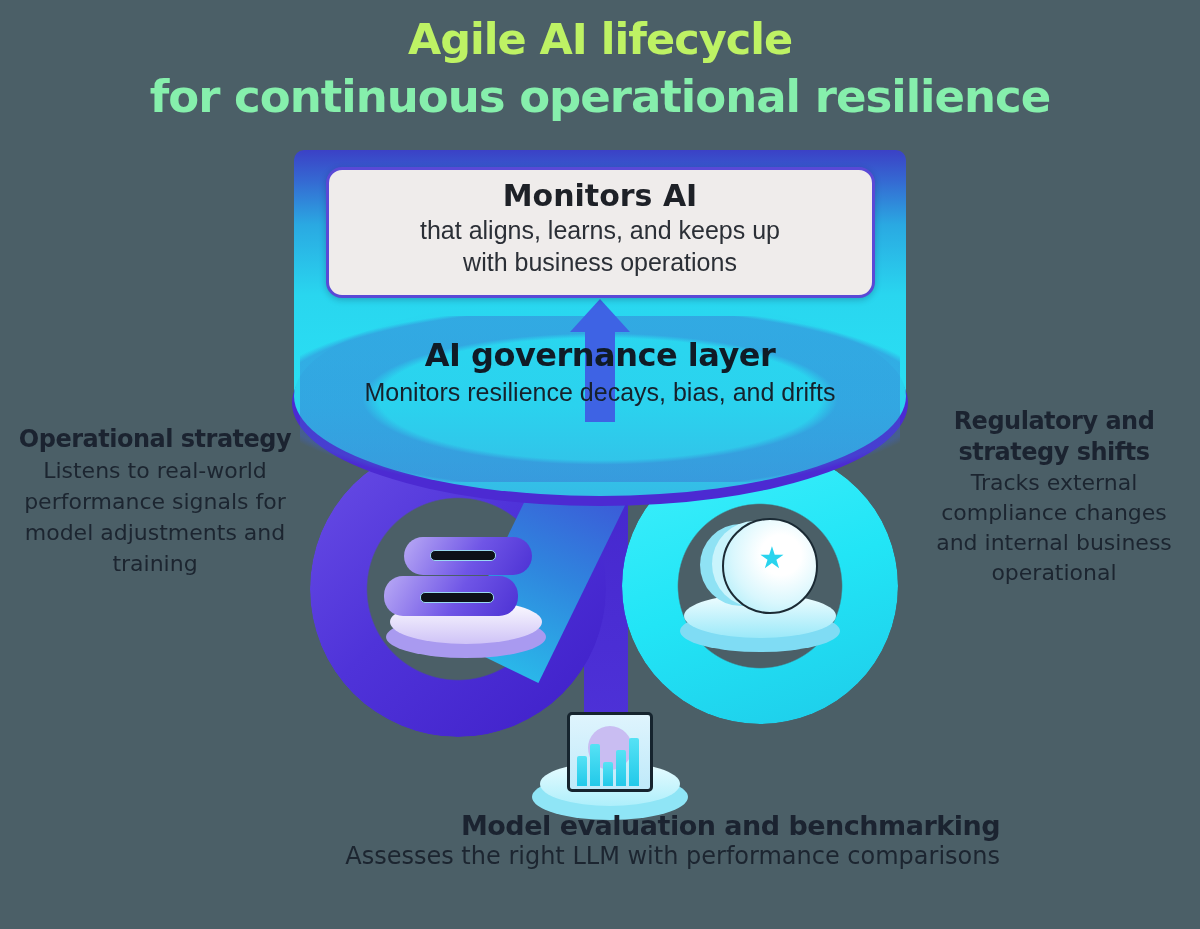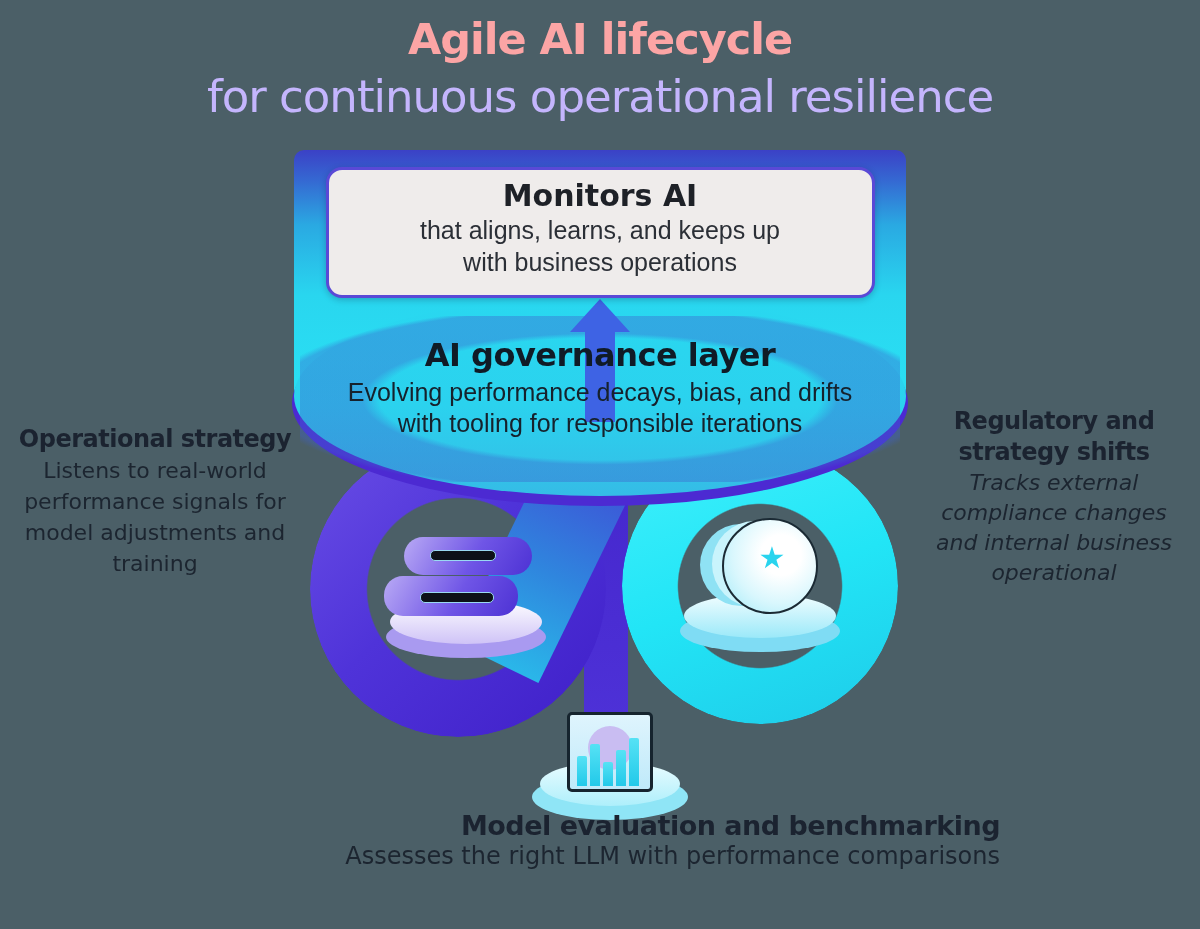--- a/index.html
+++ b/index.html
@@ -2,22 +2,22 @@
 <html><head>
 <meta charset="utf-8">
 <style>
   html,body{margin:0;padding:0;background:#4b5f67;}
   .canvas{position:relative;width:1200px;height:929px;background:#4b5f67;overflow:hidden;
           font-family:"DejaVu Sans","Liberation Sans",sans-serif;}
   .abs{position:absolute;}
   .ctr{left:0;right:0;text-align:center;}
 
   
-  .title1{top:14px;font-size:43px;font-weight:700;letter-spacing:-1px;color:#fca5a5;z-index:20;}
-  .title2{top:70px;font-size:45px;font-weight:400;letter-spacing:-1px;color:#c4b5fd;z-index:20;}
+  .title1{top:14px;font-size:43px;font-weight:700;letter-spacing:-1px;color:#bef264;z-index:20;}
+  .title2{top:70px;font-size:45px;font-weight:700;letter-spacing:-1px;color:#86efac;z-index:20;}
 
   
   .funnel-rect{left:294px;top:150px;width:612px;height:250px;z-index:6;
      border-radius:10px 10px 0 0;
      background:linear-gradient(180deg,#3b41c6 0%,#3568d2 12%,#2aa9e2 30%,#29d6ef 58%,#2ae0f4 100%);}
   .bowl-rim{left:292px;top:300px;width:616px;height:206px;border-radius:50%;background:#4c2ad2;z-index:6;}
   .bowl-top{left:294px;top:296px;width:612px;height:200px;border-radius:50%;z-index:6;
      background:linear-gradient(180deg,#29d8f0 0%,#2bd2ee 55%,#35bce6 100%);}
   .torus{left:300px;top:316px;width:600px;height:166px;z-index:7;
      background:radial-gradient(ellipse at center, rgba(0,0,0,0) 52%, rgba(62,96,205,0.38) 56% 77%, rgba(0,0,0,0) 80%);}
@@ -81,21 +81,21 @@
   .bars{left:577px;top:736px;width:68px;height:50px;display:flex;align-items:flex-end;gap:3px;z-index:6;}
   .bar{width:10px;background:linear-gradient(180deg,#56e2f5,#22c9e9);border-radius:2px 2px 0 0;}
   .b1{height:30px;} .b2{height:42px;} .b3{height:24px;} .b4{height:36px;} .b5{height:48px;}
 
   
   .side-h{font-size:24px;font-weight:700;letter-spacing:-0.5px;color:#1b2330;line-height:31px;}
   .side-b{font-size:22px;font-weight:500;color:#1c2530;line-height:31px;
           font-family:"DejaVu Sans","Liberation Sans",sans-serif;}
   .lbl-left{left:2px;top:424px;width:306px;text-align:center;z-index:11;}
   .lbl-right{left:920px;top:406px;width:268px;text-align:center;z-index:11;}
-  .lbl-right .side-b{line-height:30px;font-style:italic;}
+  .lbl-right .side-b{line-height:30px;}
   .lbl-bottom{left:200px;top:810px;width:800px;text-align:right;z-index:11;}
   .lbl-bottom .side-h{font-size:27px;}
   .lbl-bottom .side-b{font-size:24px;line-height:31px;}
 </style>
 </head>
 <body>
 
 <div class="canvas">
 
   <div class="abs ctr title1">Agile AI lifecycle</div>
@@ -121,22 +121,21 @@
   <div class="abs star">★</div>
 
   <div class="abs funnel-rect"></div>
   <div class="abs bowl-rim"></div>
   <div class="abs bowl-top"></div>
   <div class="abs torus"></div>
   <div class="abs arrow-shaft"></div>
   <div class="abs arrow-head"></div>
 
   <div class="abs ctr gov-head">AI governance layer</div>
-  <div class="abs ctr gov-line gov-l1">Evolving performance decays, bias, and drifts</div>
-  <div class="abs ctr gov-line gov-l2">with tooling for responsible iterations</div>
+  <div class="abs ctr gov-line gov-l1">Monitors resilience decays, bias, and drifts</div>
 
   <div class="abs card"></div>
   <div class="abs ctr card-h">Monitors AI</div>
   <div class="abs ctr card-b card-b1">that aligns, learns, and keeps up</div>
   <div class="abs ctr card-b card-b2">with business operations</div>
 
   <div class="abs pad pad-b2"></div>
   <div class="abs pad pad-b1"></div>
   <div class="abs tablet"></div>
   <div class="abs blob"></div>

